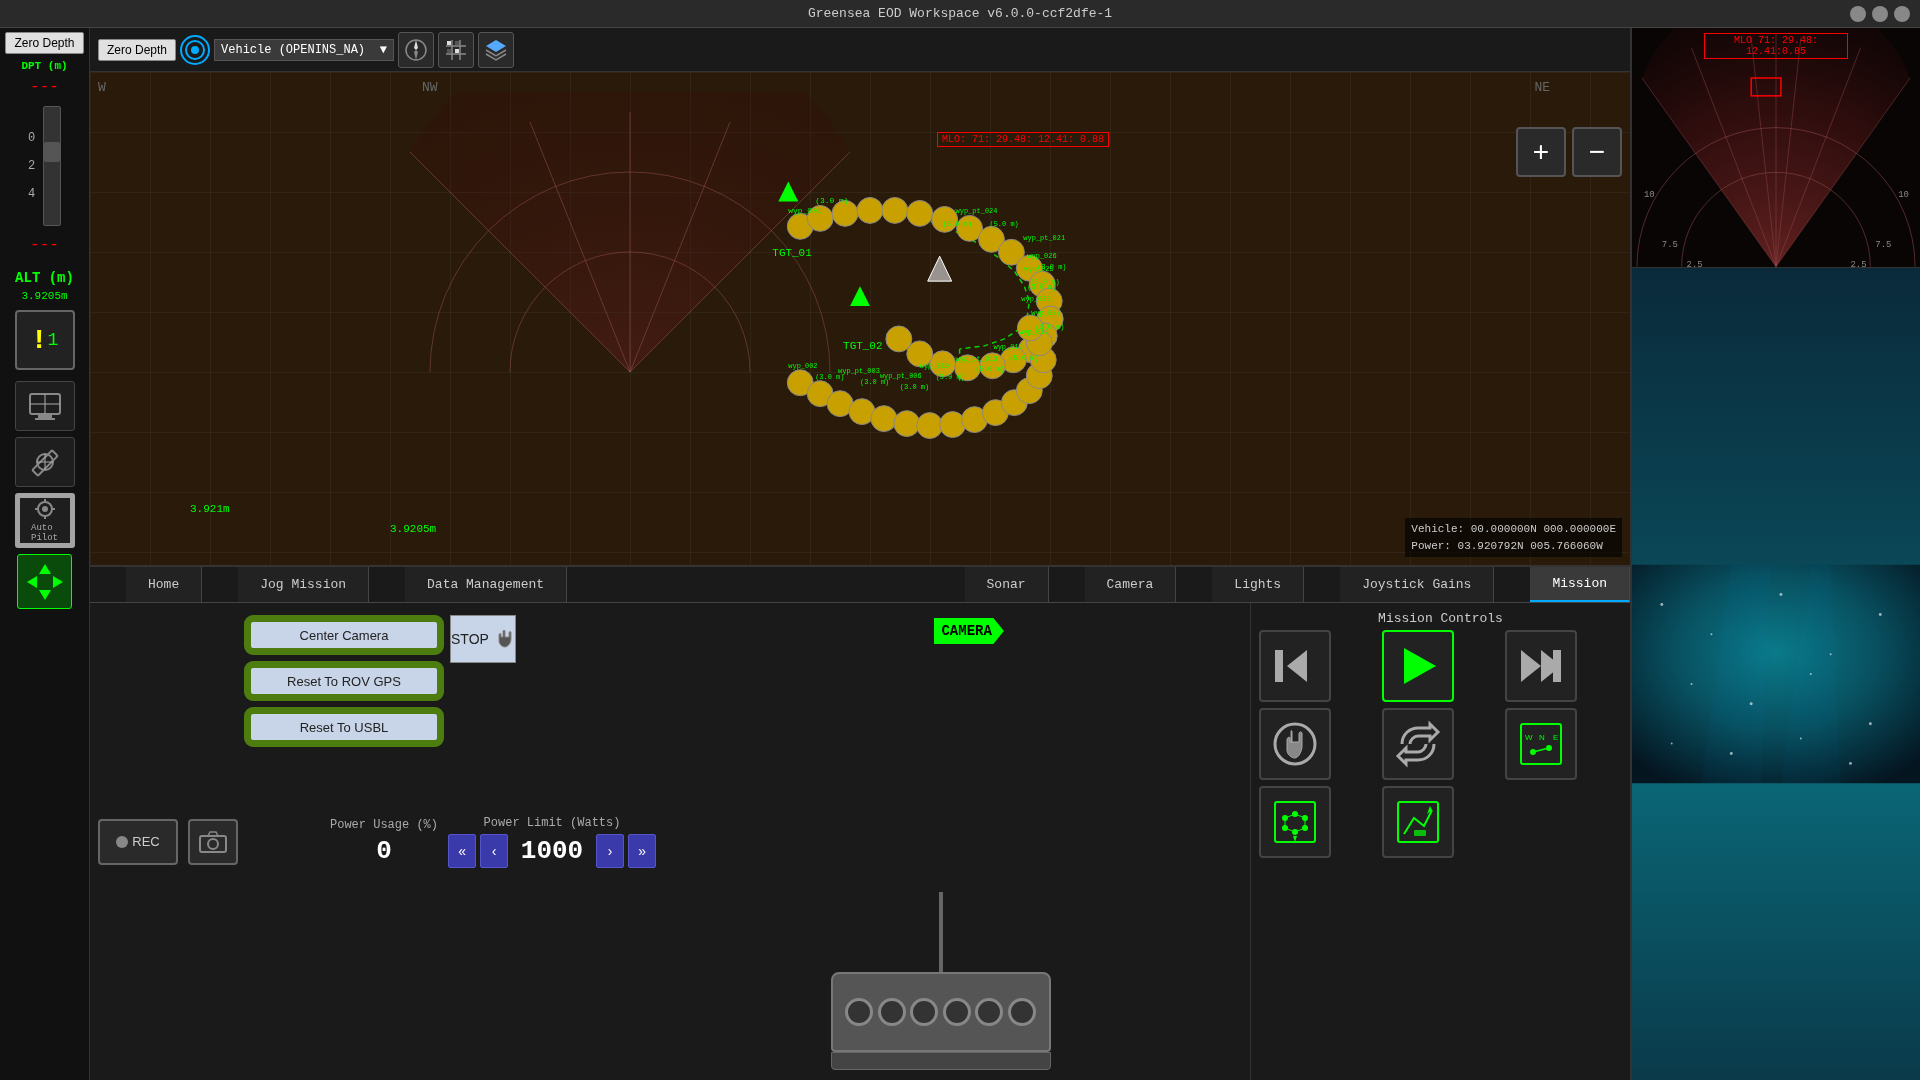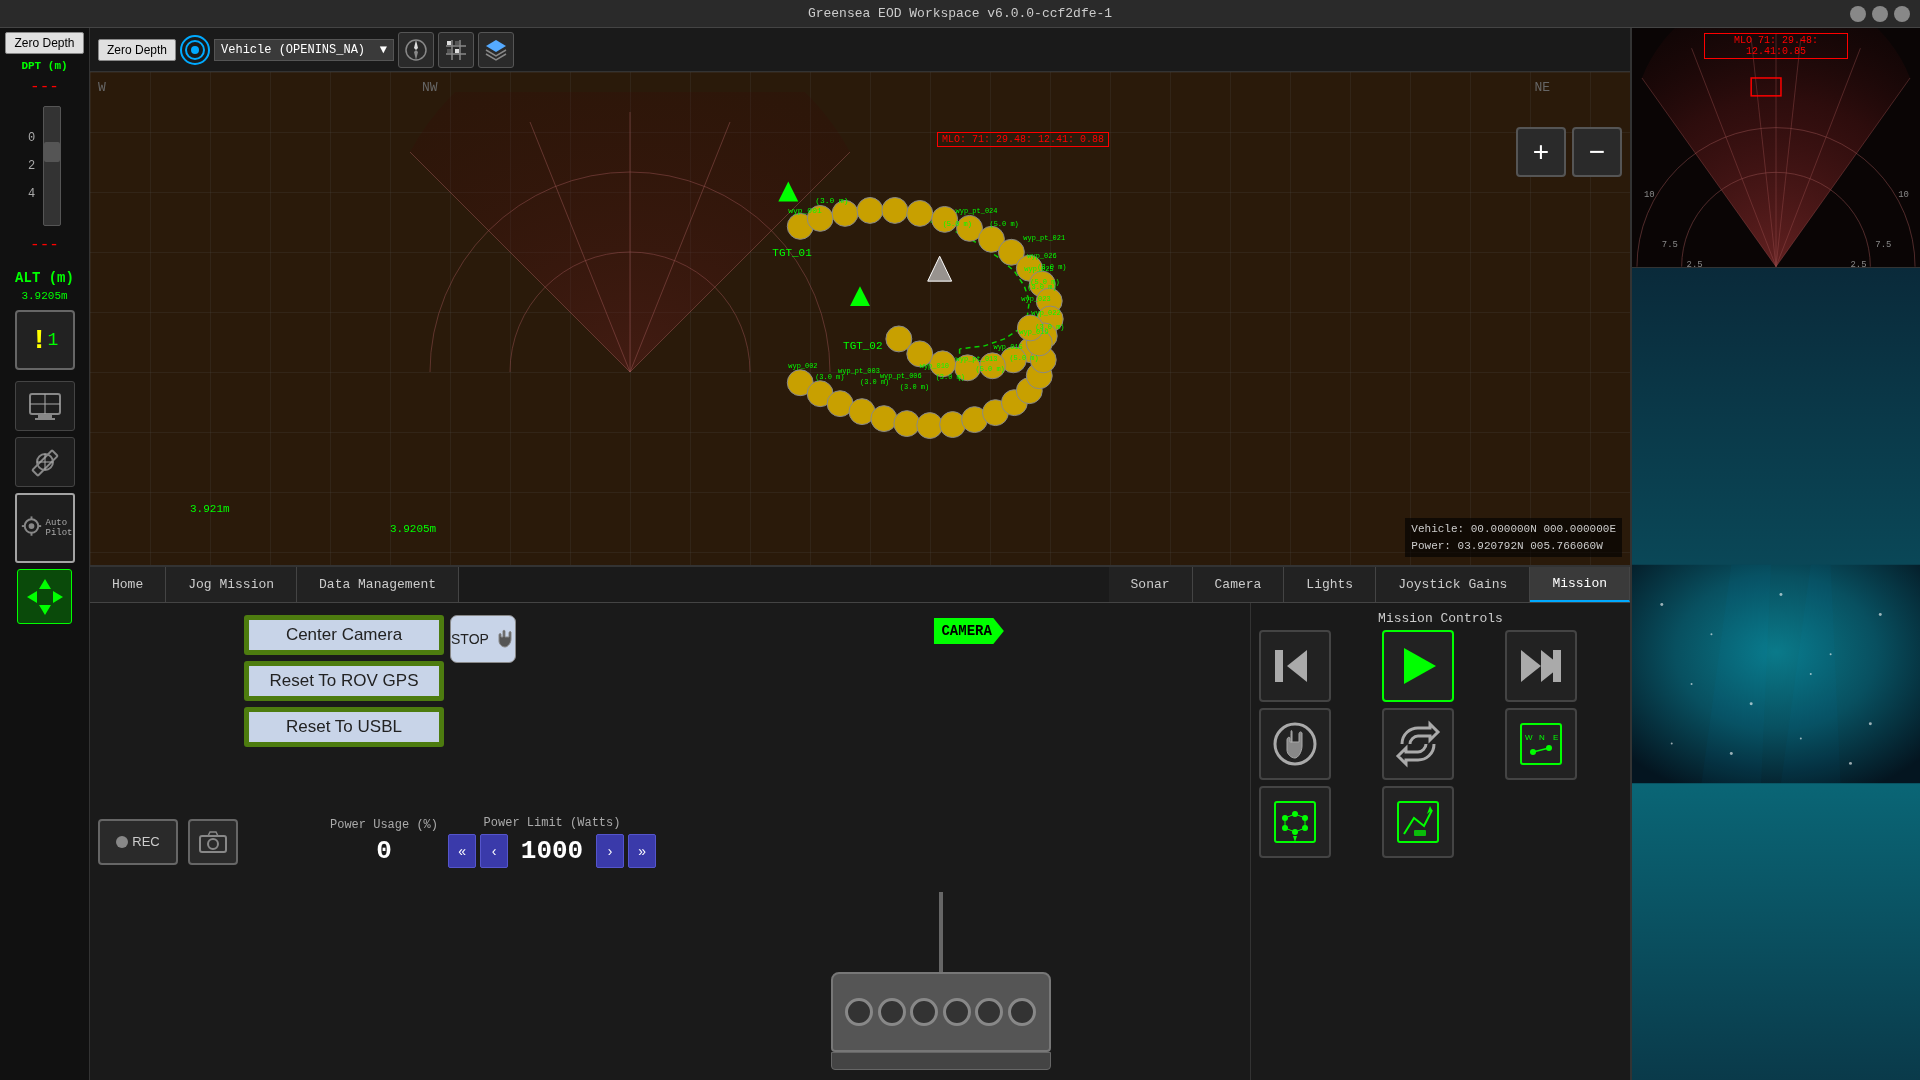--- a/index.html
+++ b/index.html
@@ -118,27 +118,27 @@
       background: #1e1e1e;
       border: 1px solid #444;
       border-radius: 3px;
       margin: 3px 0;
       display: flex;
       align-items: center;
       justify-content: center;
       cursor: pointer;
     }
     .autopilot-btn {
-      width: 60px; height: 70px;
+      width: 60px; height: 55px;
       background: #1e1e1e;
-      border: 2px solid #a3a3a3;
+      border: 5px solid #a3a3a3;
       border-radius: 3px;
       margin: 3px 0;
       display: flex;
-      flex-direction: row;
+      flex-direction: column;
       align-items: center;
       justify-content: center;
       cursor: pointer;
       font-size: 10px;
       color: #ccc;
     }
     .nav-diamond {
       width: 55px; height: 55px;
       background: #0a4a0a;
       border: 1px solid #0f0;
@@ -309,20 +309,21 @@
     }
     .tab {
       padding: 0 22px;
       display: flex;
       align-items: center;
       font-size: 13px;
       cursor: pointer;
       border-right: 1px solid #444;
       color: #ccc;
       background: #222;
+      margin-left: 36px;
     }
     .tab.active {
       background: #3a3a3a;
       color: #fff;
       border-bottom: 2px solid #0af;
     }
 
     
     #tab-content {
       display: flex;
@@ -415,35 +416,35 @@
     .action-btns {
       display: flex;
       flex-direction: column;
       gap: 6px;
       margin-top: 4px;
     }
     .action-btn {
       width: 200px;
       height: 40px;
       background: #c8d4e8;
-      border: 5px solid #4d7c0f;
-      border-radius: 3px;
+      border: 7px solid #4d7c0f;
+      border-radius: 9px;
       color: #222;
-      font-size: 17px;
+      font-size: 13px;
       display: flex;
       align-items: center;
       justify-content: center;
       cursor: pointer;
     }
     .stop-btn {
       width: 200px;
       height: 48px;
       background: #c8d4e8;
       border: 1px solid #888;
-      border-radius: 7px;
+      border-radius: 0;
       color: #222;
       font-size: 14px;
       display: flex;
       align-items: center;
       justify-content: space-between;
       gap: 6px;
       cursor: pointer;
       margin-top: 4px;
     }
     .cam-arrow-shape {

